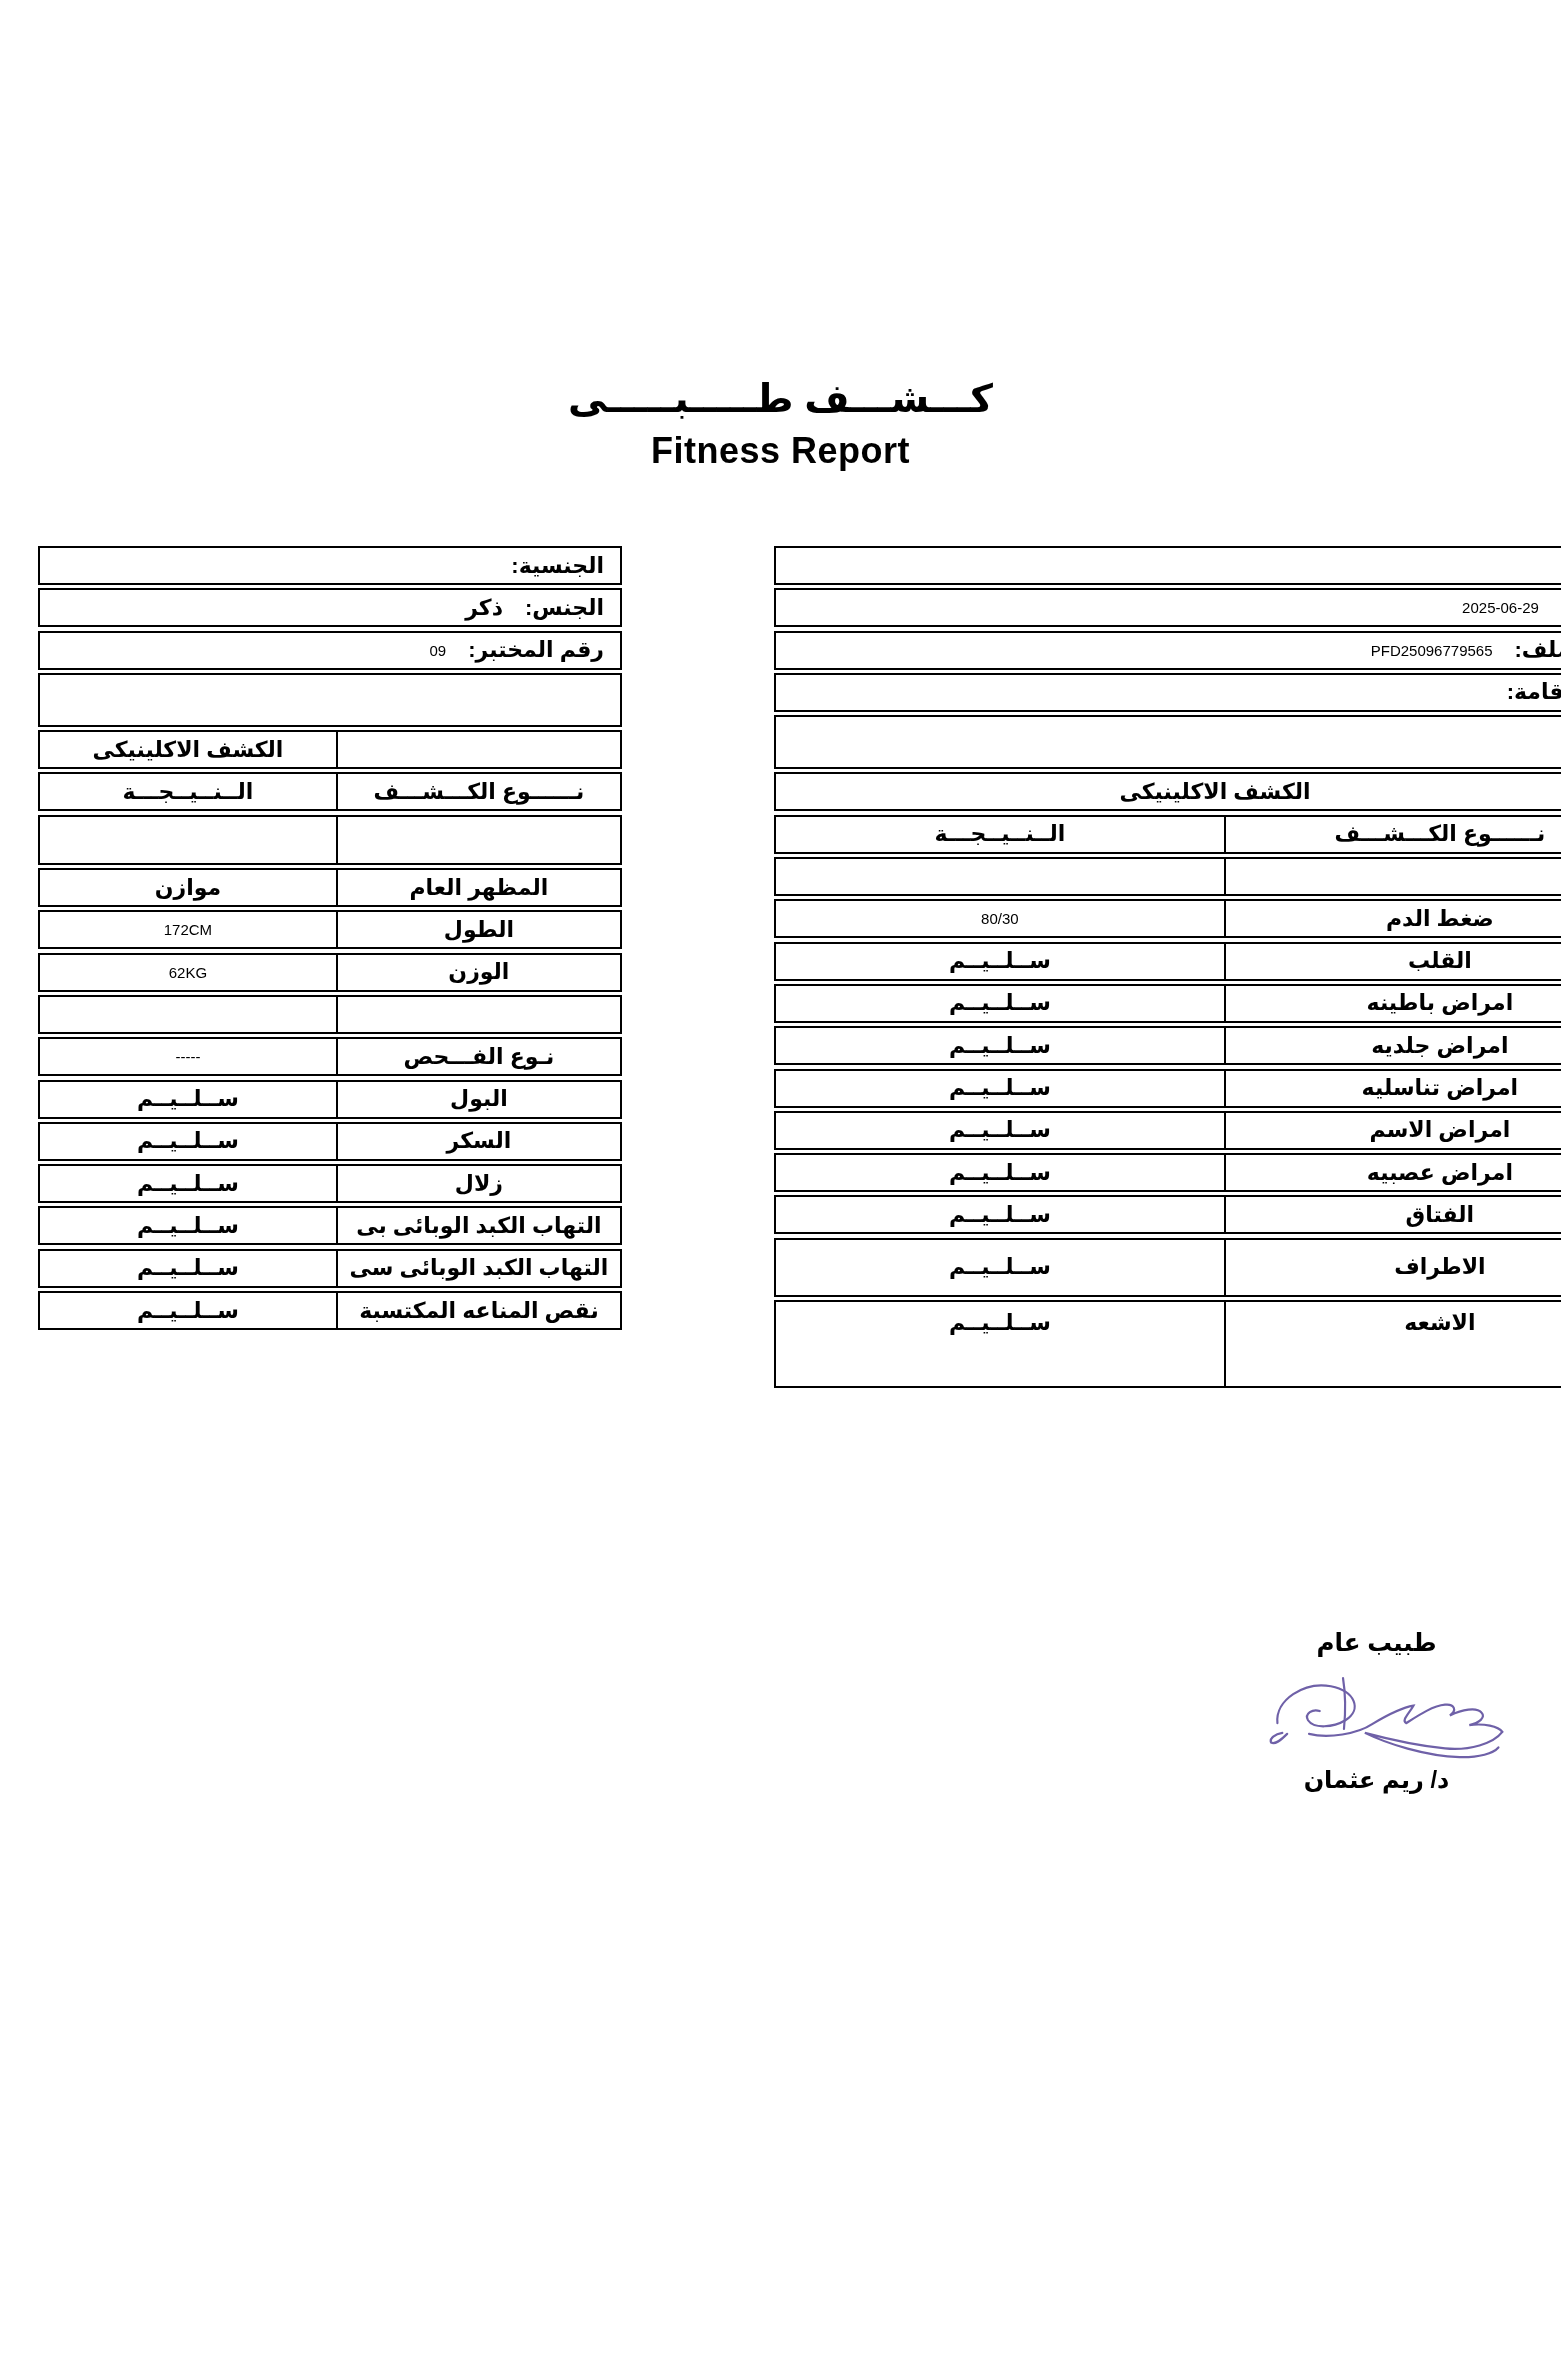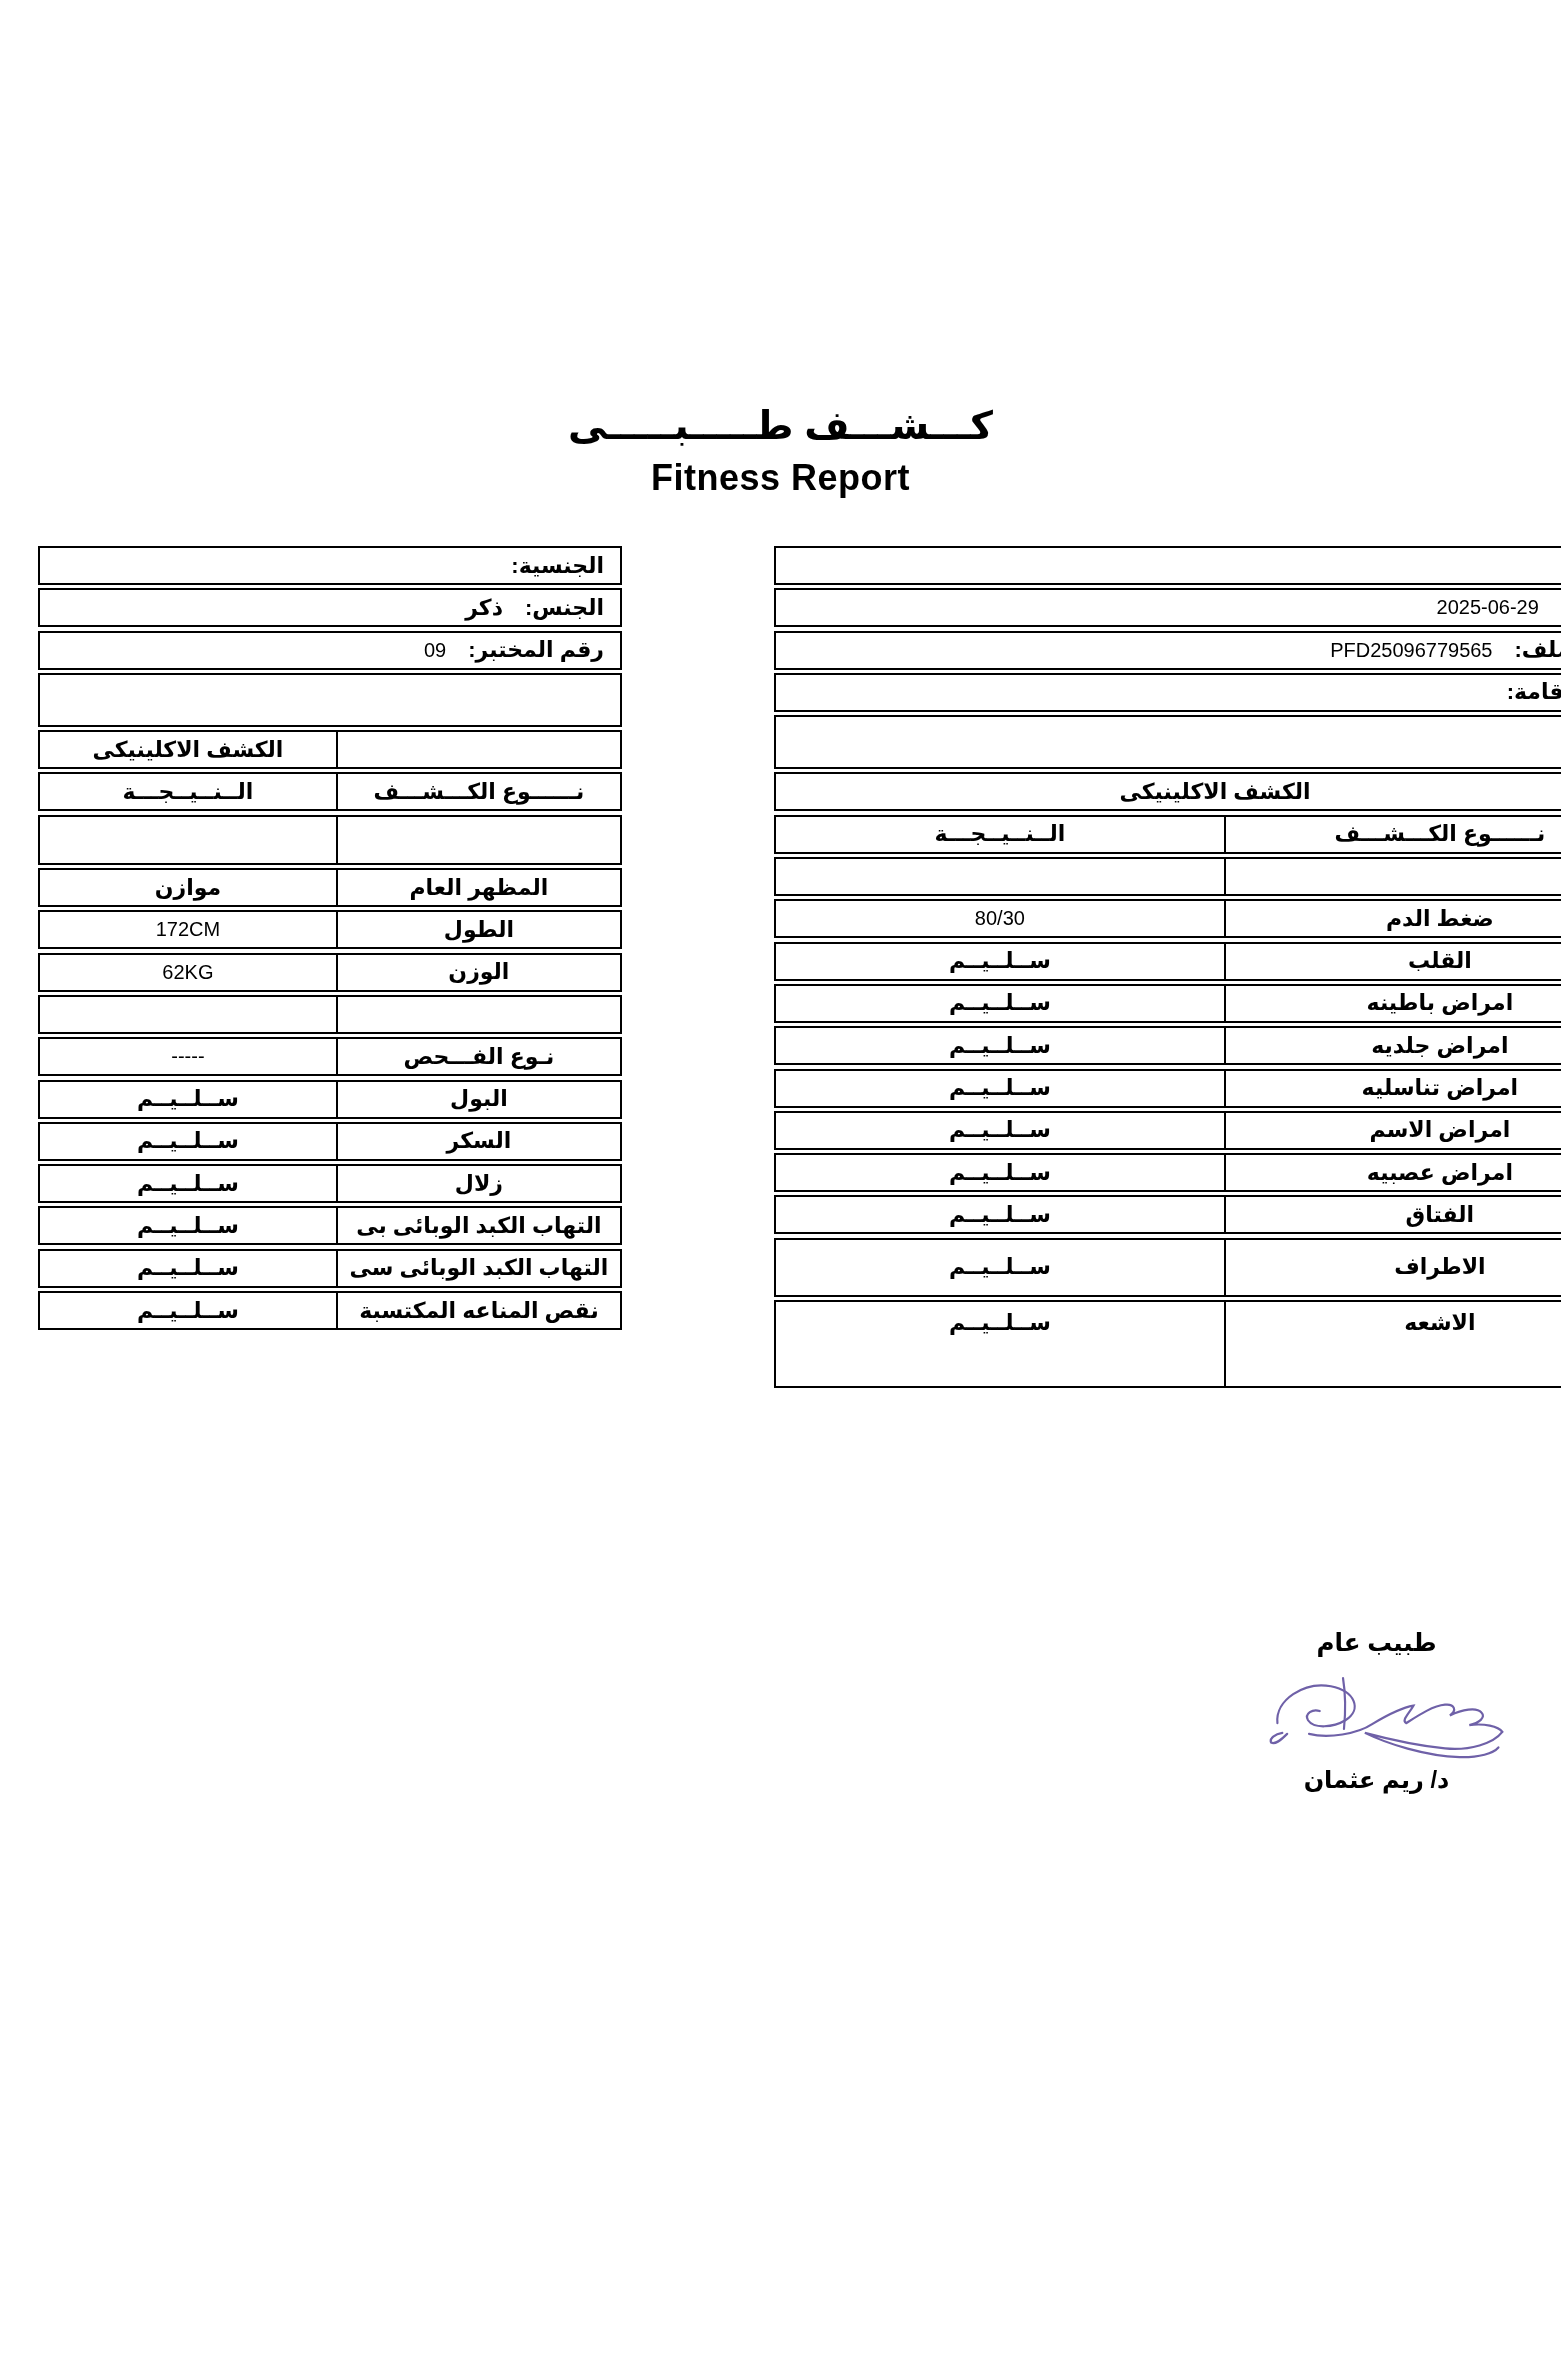--- a/index.html
+++ b/index.html
@@ -1,41 +1,41 @@
 <!DOCTYPE html>
 <html lang="ar" style="font-size:7.6px"><head>
 <meta charset="utf-8">
 <style>
   html,body{margin:0;padding:0;background:#ffffff;width:1561px;height:2413px;}
   body{position:relative;font-family:"Liberation Sans","DejaVu Sans",sans-serif;color:#000;}
   .page{position:absolute;inset:0;background:#fff;}
 
   
-  .title-block{position:absolute;top:402px;left:0;width:1561px;text-align:center;}
+  .title-block{position:absolute;top:375px;left:0;width:1561px;text-align:center;}
   .title-ar{font-size:39px;font-weight:bold;line-height:1.25;}
   .title-en{font-size:36px;font-weight:bold;line-height:1.1;margin-top:7px;letter-spacing:0.5px;}
 
   
   .rtable{position:absolute;top:546px;}
   .t-left{left:38px;width:584px;}
   .t-right{left:774px;width:882px;}
   .trow{box-sizing:border-box;border:2.4px solid #000;margin-bottom:3.3px;display:flex;background:#fff;}
   .h-std{height:39px;}
   .h-tall{height:54px;}
   .h-mid{height:50px;}
   .h-limb{height:59px;}
   .h-xray{height:88px;}
   .cell{box-sizing:border-box;display:flex;align-items:center;justify-content:center;overflow:hidden;}
   .cval{width:51%;}
   .clab{width:49%;border-left:2.4px solid #000;}
   .h-xray .cell{align-items:flex-start;padding-top:7.6px;}
   .cinfo{width:100%;direction:rtl;justify-content:flex-start;padding:0 16px;gap:22px;}
   .csec{width:100%;}
   .ar{font-size:22px;font-weight:bold;white-space:nowrap;}
-  .latin{font-size:20px;font-weight:normal;white-space:nowrap;}
+  .latin{font-size:15px;font-weight:normal;white-space:nowrap;}
 
   
   .sig-block{position:absolute;width:331px;text-align:center;}
   .sig-doctor{left:1211px;top:1628px;}
   .sig-lab{left:28px;top:1630px;}
   .sig-title{font-size:24.6px;font-weight:bold;}
   .sig-name{font-size:24px;font-weight:bold;margin-top:2.8px;}
   .sig-svg{display:block;margin:3.8px auto 0 auto;}
 </style>
 </head>

